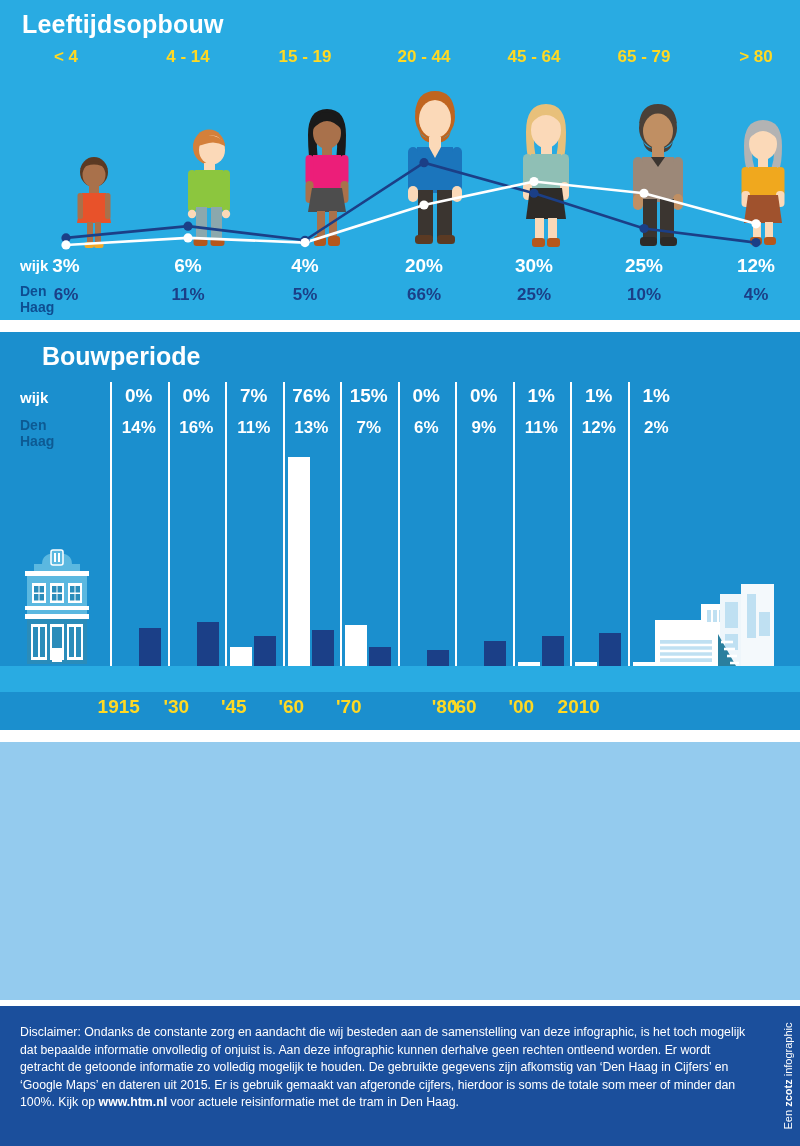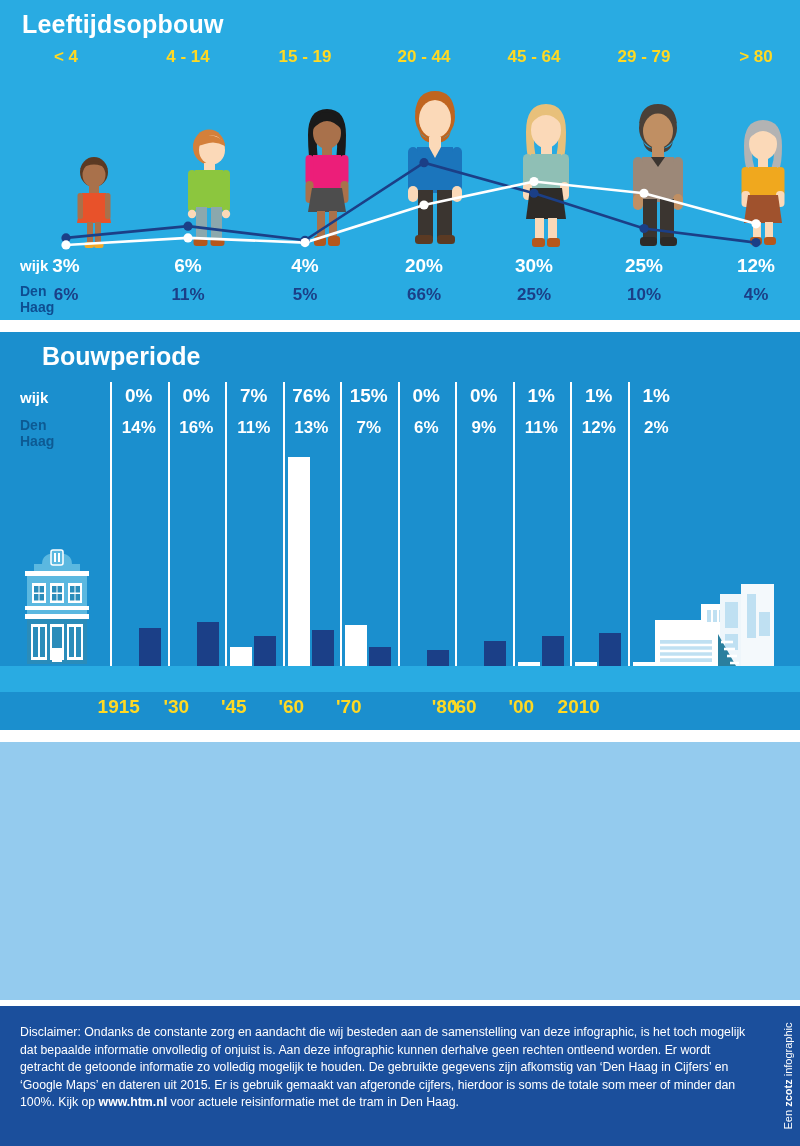--- a/index.html
+++ b/index.html
@@ -129,21 +129,21 @@
 
   <div id="sec-age">
     <div class="sec-title">Leeftijdsopbouw</div>
 
     <div class="age-labels">
         <div class="age-label" style="left: 11px;">&lt; 4</div>
         <div class="age-label" style="left: 133px;">4 - 14</div>
         <div class="age-label" style="left: 250px;">15 - 19</div>
         <div class="age-label" style="left: 369px;">20 - 44</div>
         <div class="age-label" style="left: 479px;">45 - 64</div>
-        <div class="age-label" style="left: 589px;">29 - 79</div>
+        <div class="age-label" style="left: 589px;">65 - 79</div>
         <div class="age-label" style="left: 701px;">&gt; 80</div>
       </div>
 
     <div class="people-row">
 
       <svg class="person" style="left:62px;width:64px;height:95px" viewBox="0 0 64 95">
         <ellipse cx="32" cy="17" rx="14" ry="15" fill="#5b3a23"></ellipse>
         <ellipse cx="32" cy="20" rx="11.5" ry="12.5" fill="#a9714b"></ellipse>
         <path d="M18 14 q14 -9 28 0 q-6 -8 -14 -8 q-8 0 -14 8z" fill="#5b3a23"></path>
         <rect x="27" y="31" width="10" height="7" fill="#a9714b"></rect>

